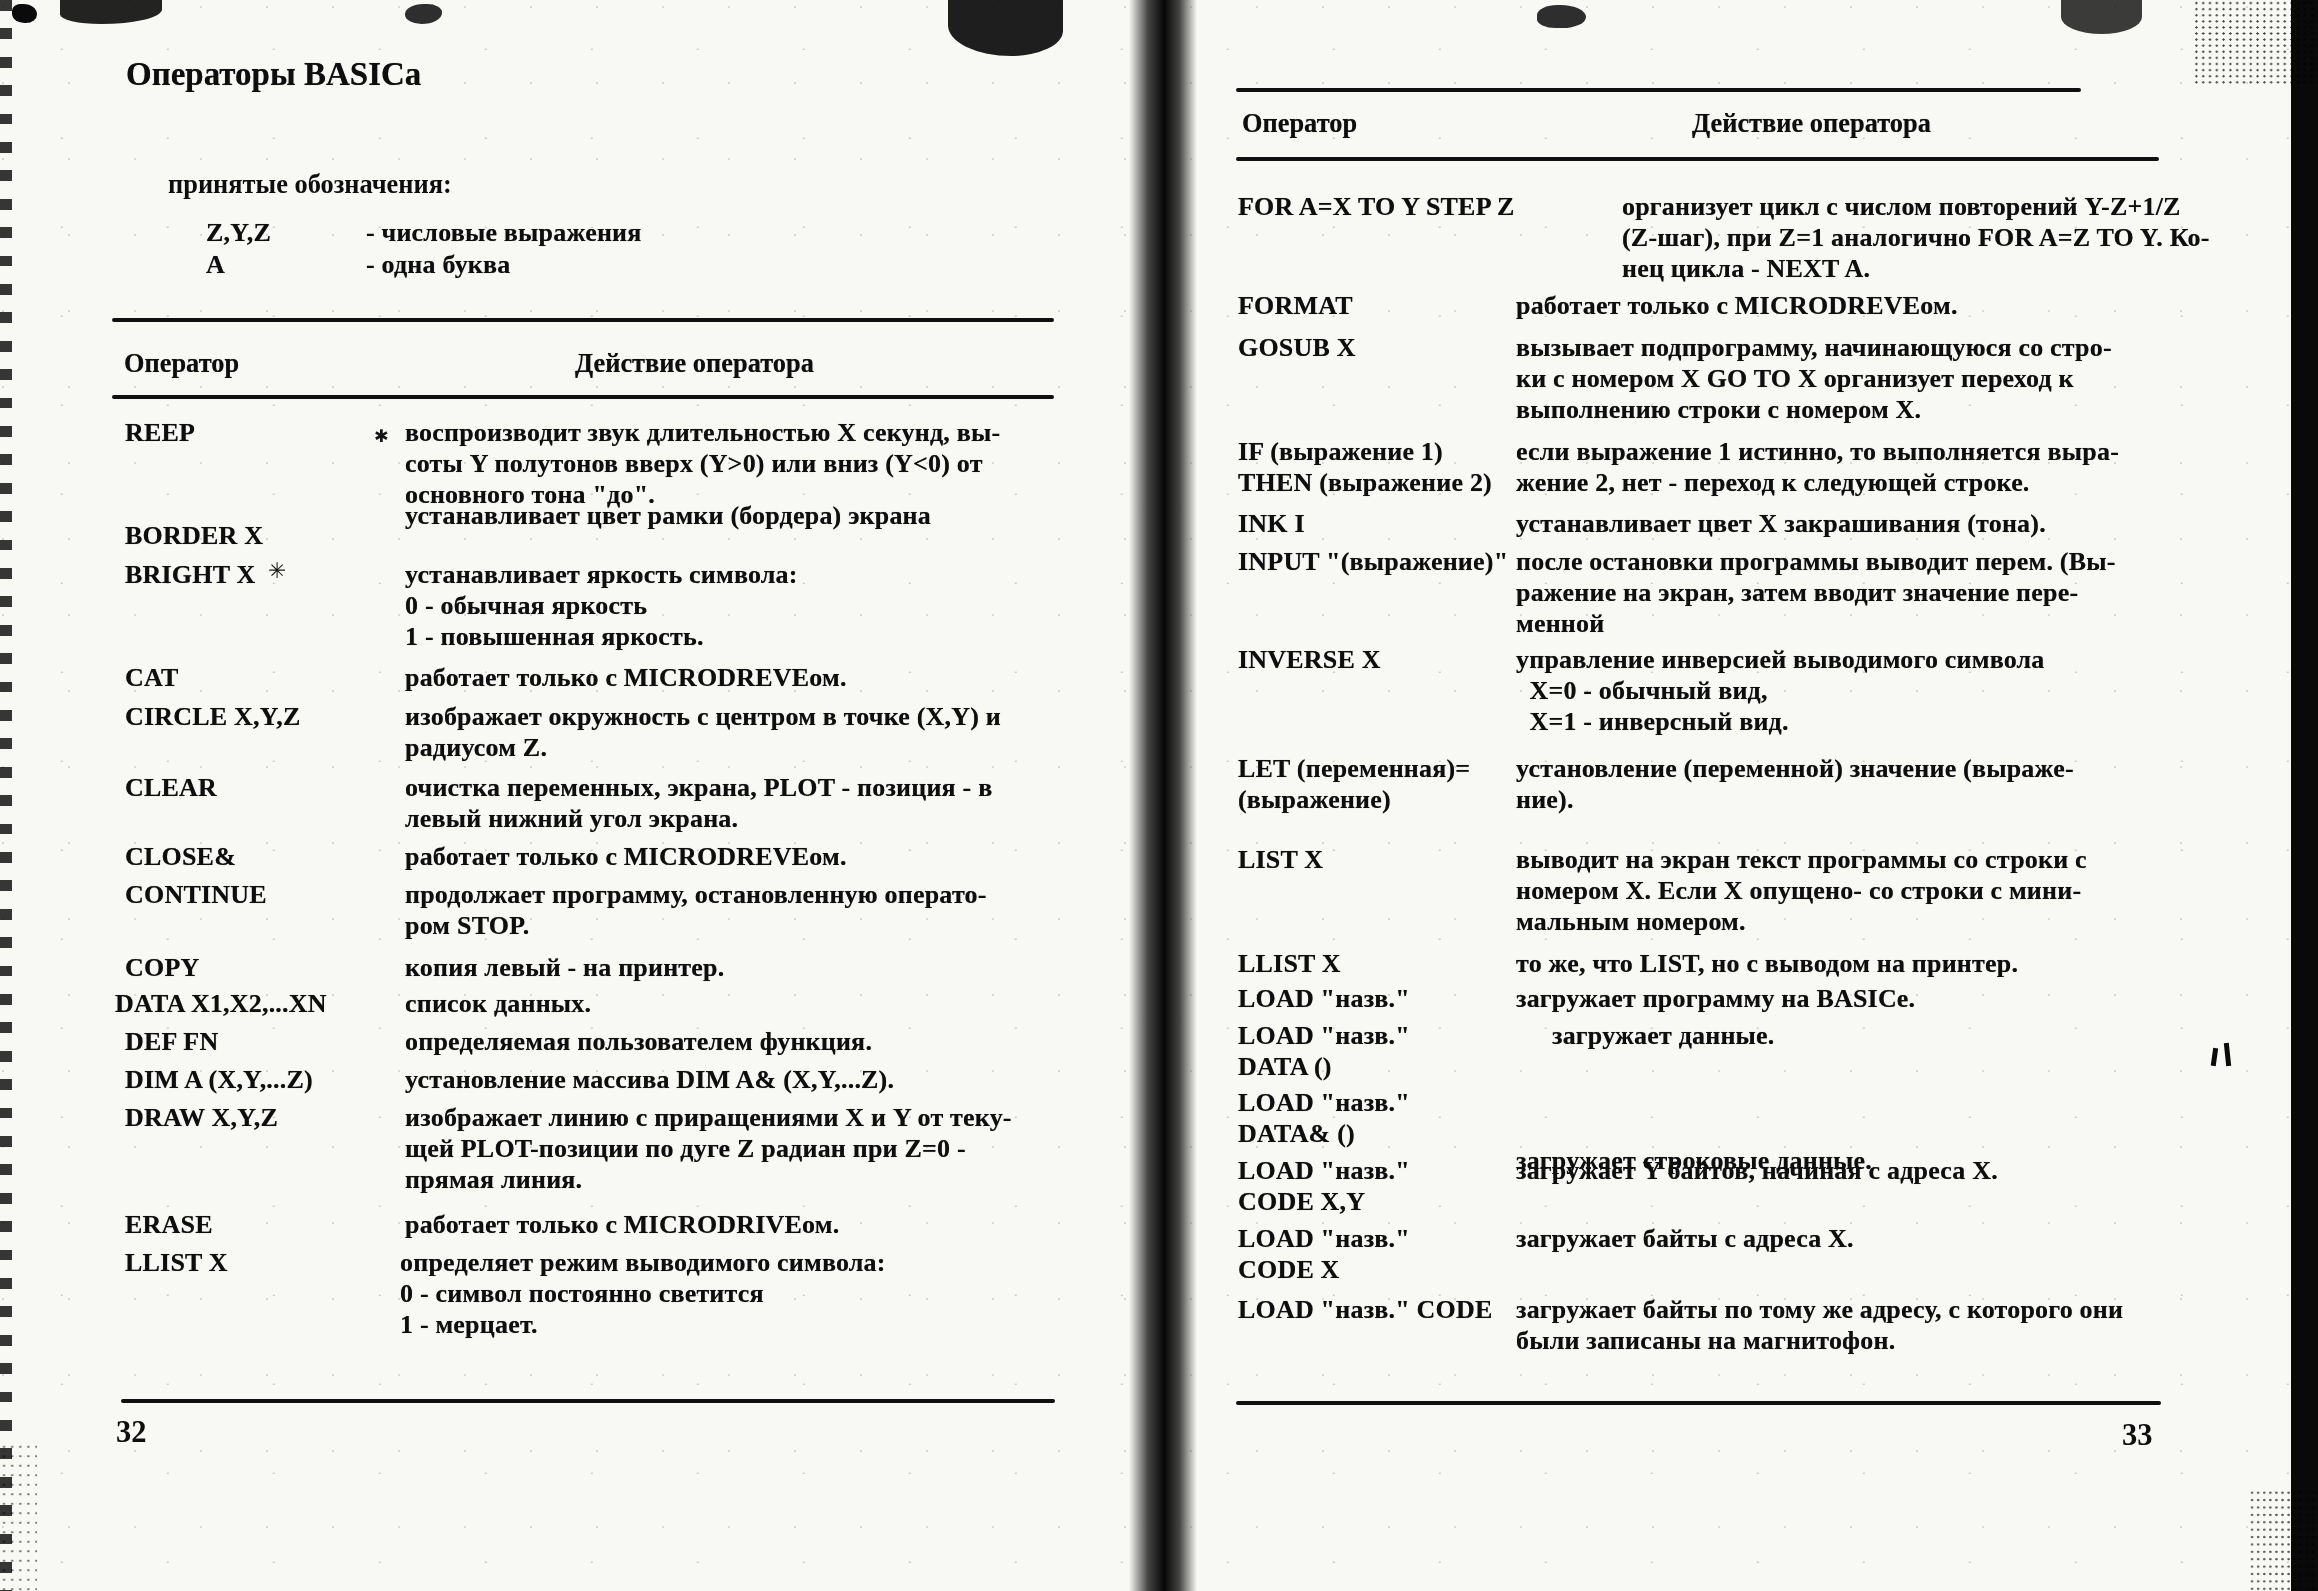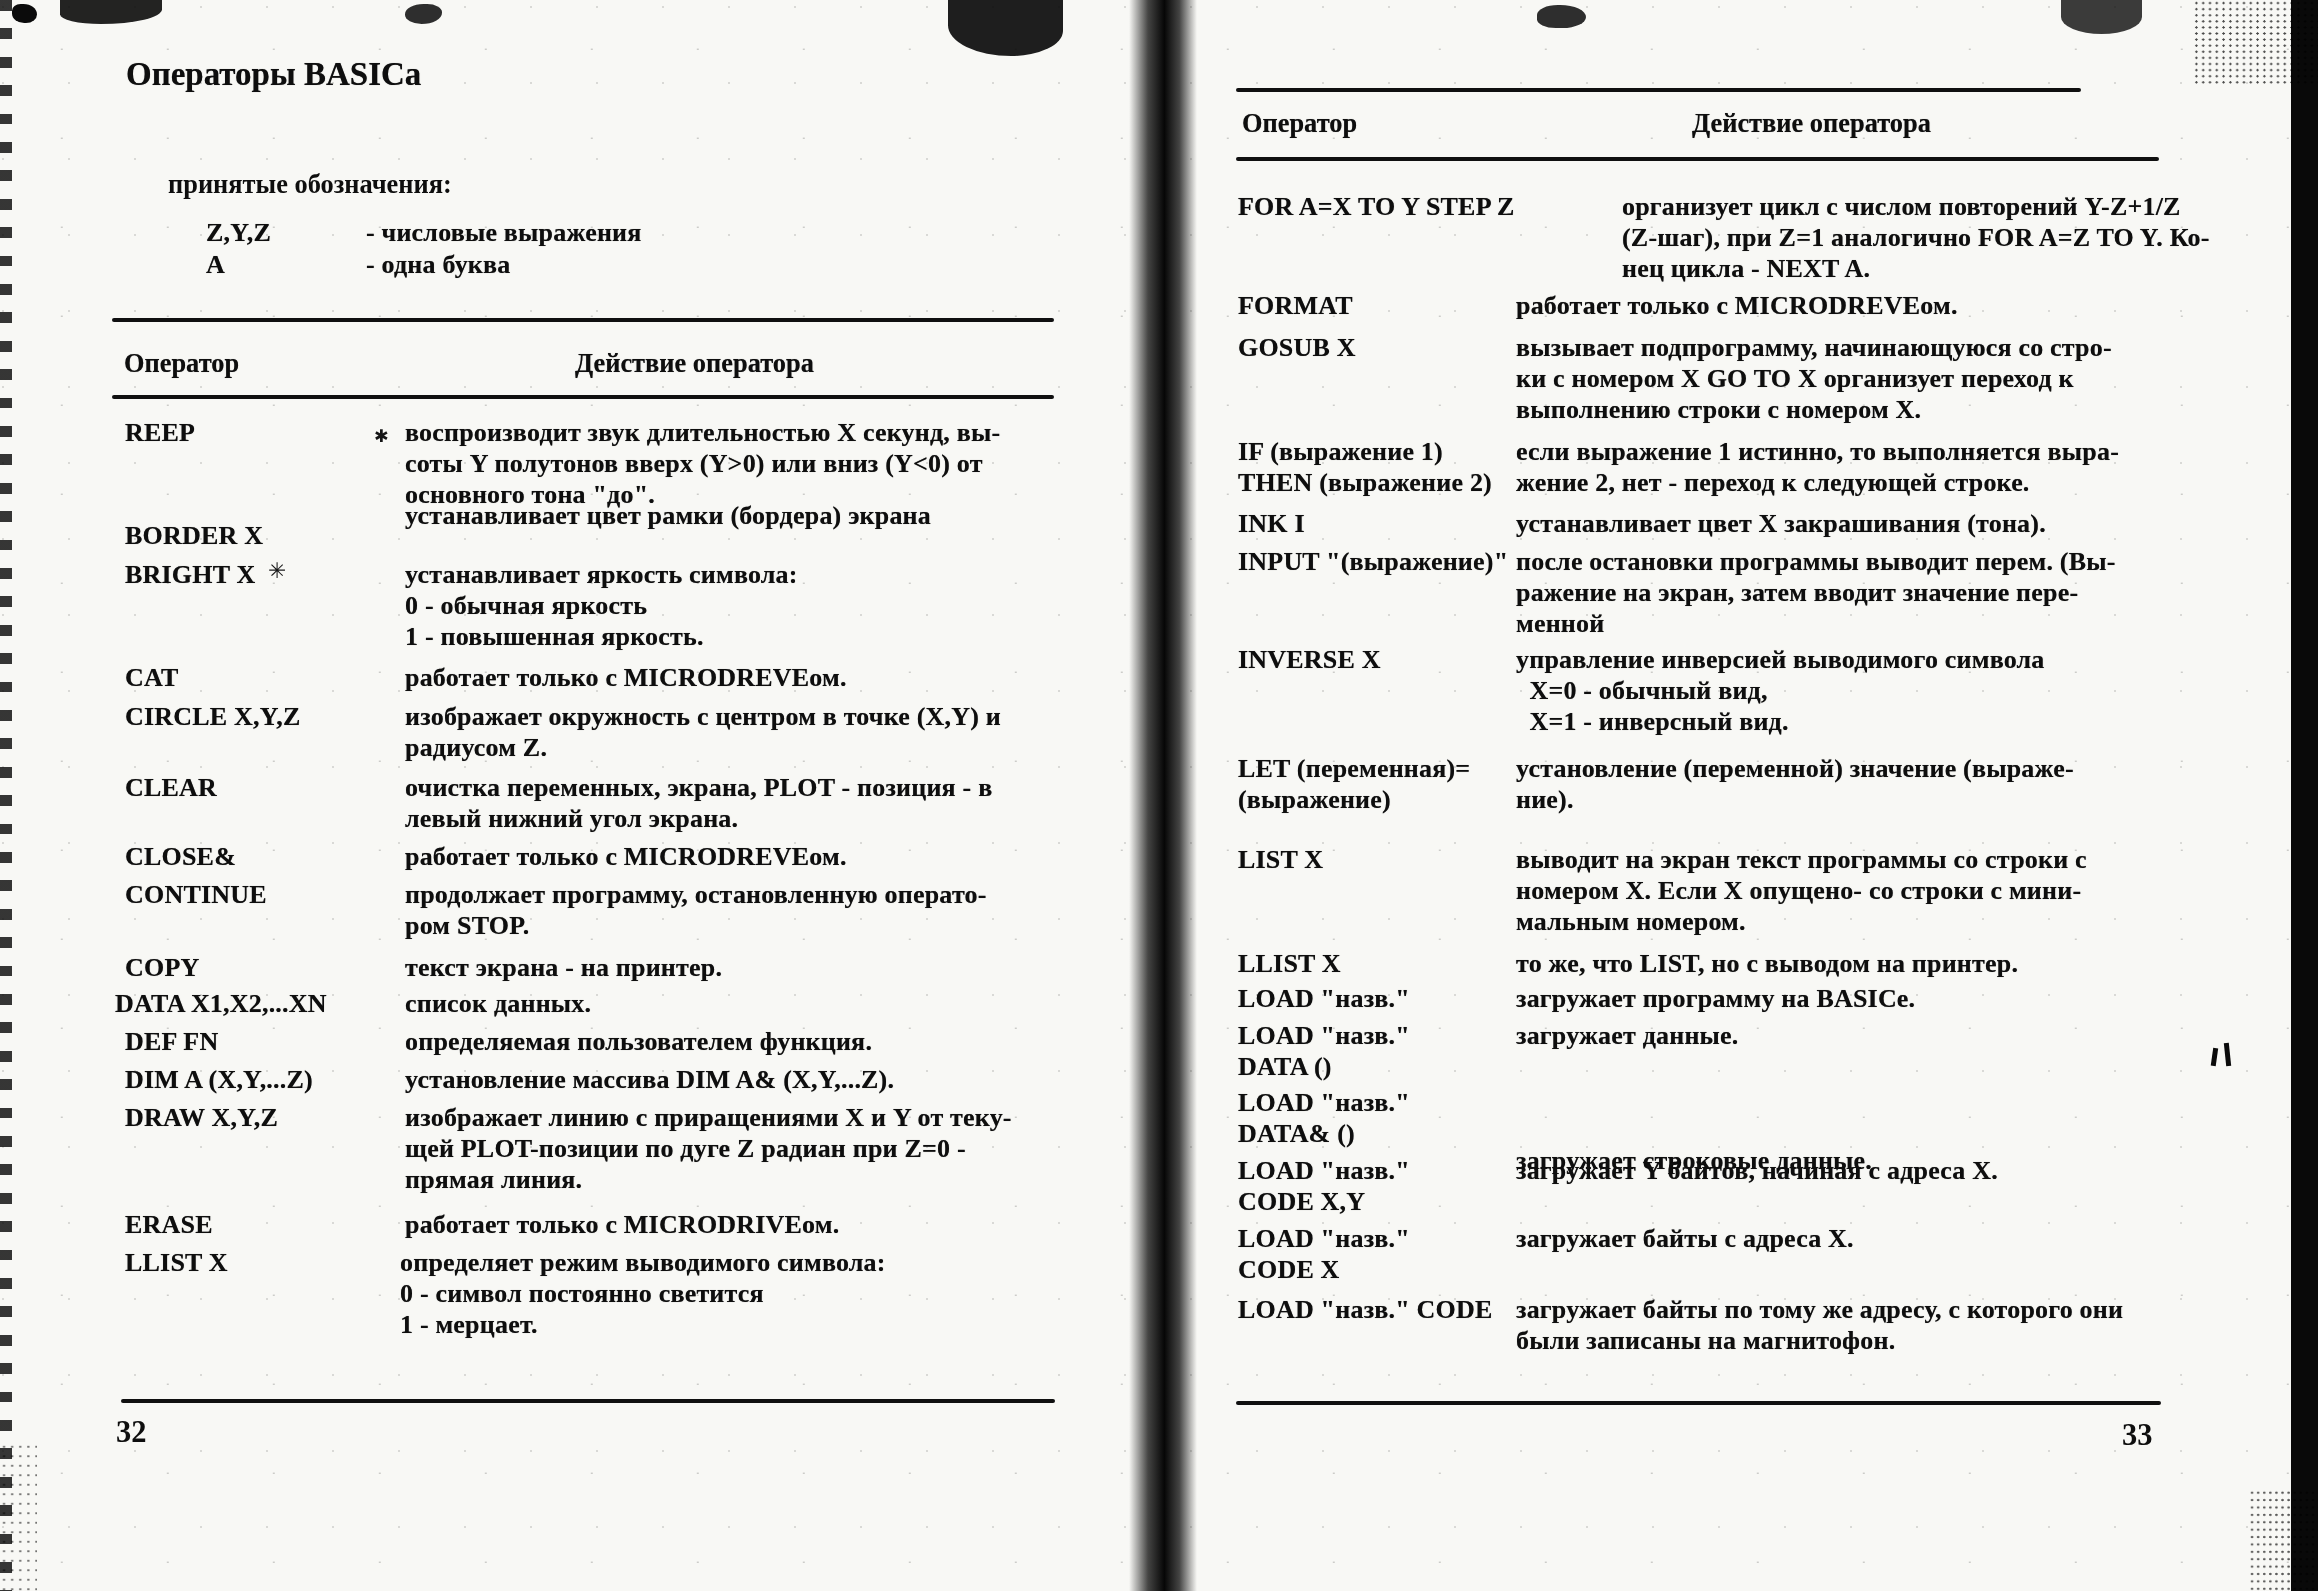--- a/index.html
+++ b/index.html
@@ -73,21 +73,21 @@
 левый нижний угол экрана.</div>
 
     <div class="op" style="left:125px; top:841px">CLOSE&amp;</div>
     <div class="desc" style="left:405px; top:841px">работает только с MICRODREVEом.</div>
 
     <div class="op" style="left:125px; top:879px">CONTINUE</div>
     <div class="desc" style="left:405px; top:879px">продолжает программу, остановленную операто-
 ром STOP.</div>
 
     <div class="op" style="left:125px; top:952px">COPY</div>
-    <div class="desc" style="left:405px; top:952px">текст экрана - на принтер.</div>
+    <div class="desc" style="left:405px; top:952px">копия левый - на принтер.</div>
 
     <div class="op" style="left:115px; top:988px">DATA X1,X2,...XN</div>
     <div class="desc" style="left:405px; top:988px">список данных.</div>
 
     <div class="op" style="left:125px; top:1026px">DEF FN</div>
     <div class="desc" style="left:405px; top:1026px">определяемая пользователем функция.</div>
 
     <div class="op" style="left:125px; top:1064px">DIM A (X,Y,...Z)</div>
     <div class="desc" style="left:405px; top:1064px">установление массива DIM A&amp; (X,Y,...Z).</div>
 
@@ -156,21 +156,21 @@
 мальным номером.</div>
 
     <div class="op" style="left:1238px; top:948px">LLIST X</div>
     <div class="desc" style="left:1516px; top:948px">то же, что LIST, но с выводом на принтер.</div>
 
     <div class="op" style="left:1238px; top:983px">LOAD "назв."</div>
     <div class="desc" style="left:1516px; top:983px">загружает программу на BASICe.</div>
 
     <div class="op" style="left:1238px; top:1020px">LOAD "назв."
 DATA ()</div>
-    <div class="desc" style="left:1516px; top:1020px">загружает данные.</div>
+    <div class="desc" style="left:1552px; top:1020px">загружает данные.</div>
 
     <div class="op" style="left:1238px; top:1087px">LOAD "назв."
 DATA&amp; ()</div>
     <div class="desc" style="left:1516px; top:1145px">загружает строковые данные.</div>
 
     <div class="op" style="left:1238px; top:1155px">LOAD "назв."
 CODE X,Y</div>
     <div class="desc" style="left:1516px; top:1155px">загружает Y байтов, начиная с адреса X.</div>
 
     <div class="op" style="left:1238px; top:1223px">LOAD "назв."

